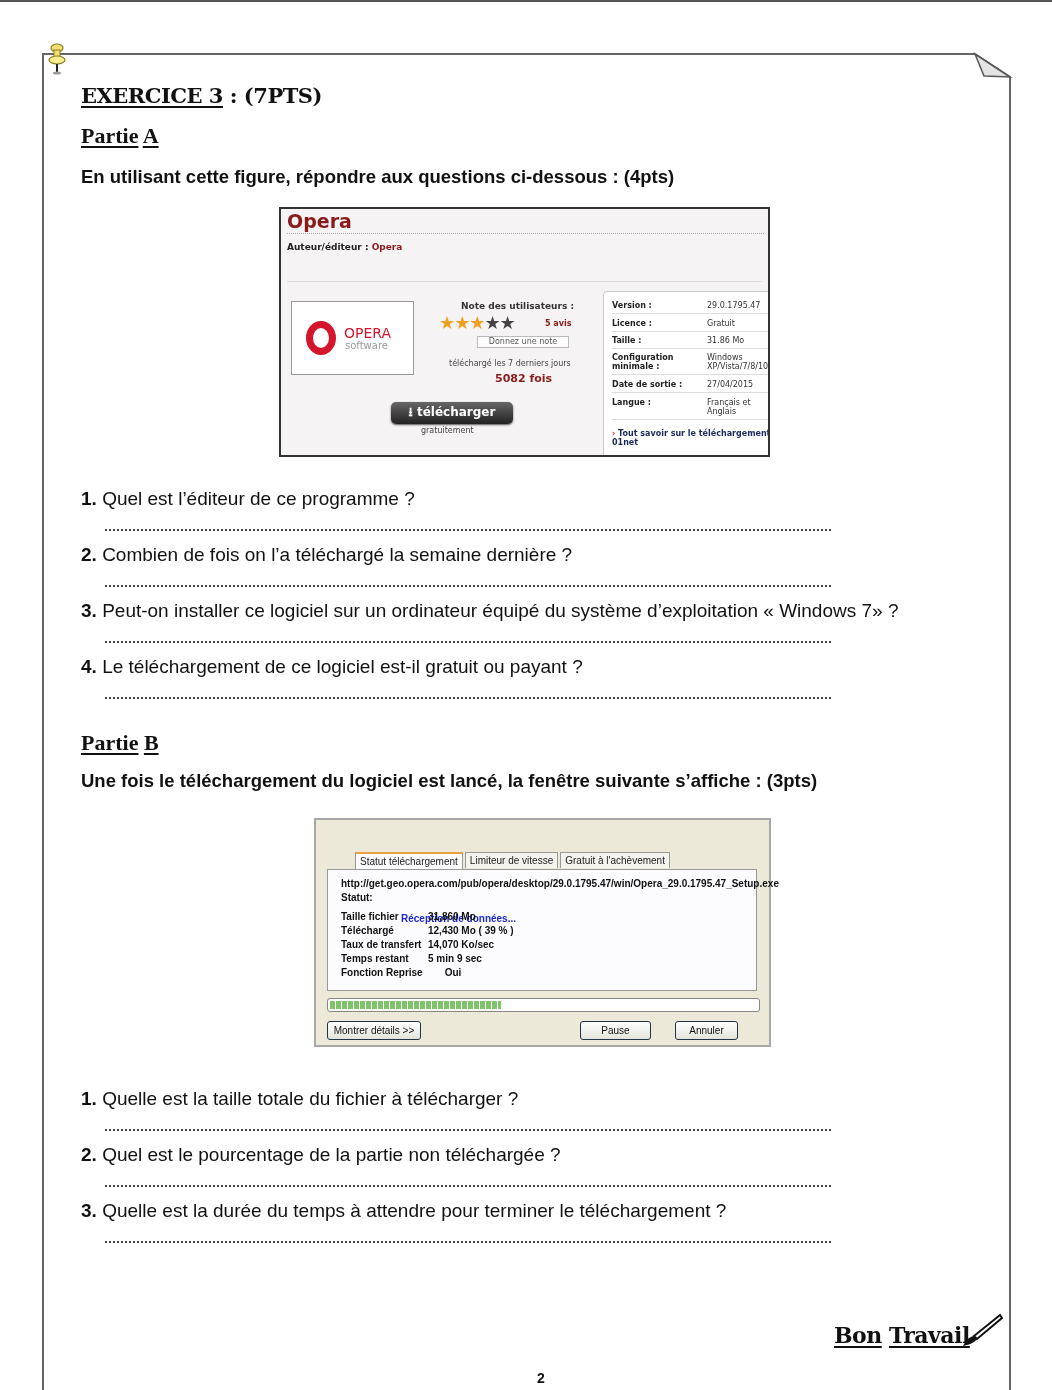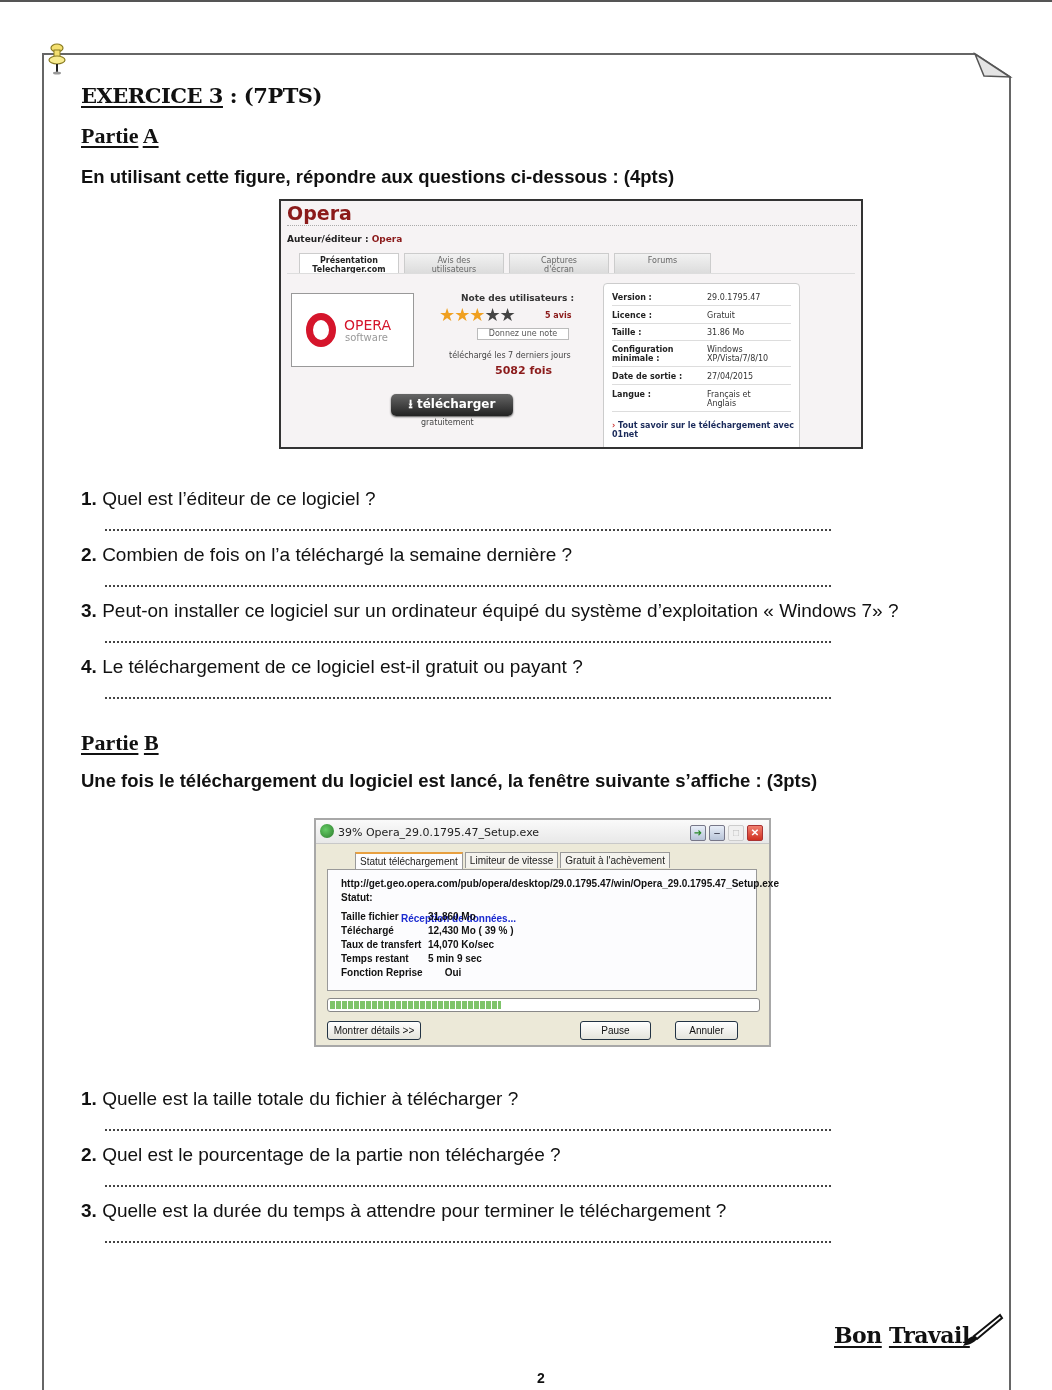--- a/index.html
+++ b/index.html
@@ -19,21 +19,21 @@
 
     .partie { position: absolute; left: 81px; font-family: "Liberation Serif", serif; font-weight: bold; font-size: 22px; }
     .partie span { text-decoration: underline; text-underline-offset: 3px; }
     .instr { position: absolute; left: 81px; font-weight: bold; font-size: 18.5px; }
 
     .question { position: absolute; left: 81px; font-size: 19px; white-space: nowrap; }
     .question b { font-weight: bold; }
     .dots { position: absolute; left: 105px; width: 726px; height: 2px; border-bottom: 2px dotted #444; }
 
     
-    .fig1 { position: absolute; left: 279px; top: 199px; width: 584px; height: 250px; border: 2px solid #333; background: #f6f3f4; overflow: hidden; }
+    .fig1 { position: absolute; left: 279px; top: 207px; width: 491px; height: 250px; border: 2px solid #333; background: #f6f3f4; overflow: hidden; }
     .fig1 .app-name { position: absolute; left: 6px; top: 1px; font-size: 19px; font-weight: bold; color: #8b1a1a; font-family: "DejaVu Sans", sans-serif; }
     .fig1 .sep1 { position: absolute; left: 6px; top: 24px; right: 4px; border-top: 1px dotted #aaa; }
     .fig1 .author { position: absolute; left: 6px; top: 33px; font-size: 9px; font-weight: bold; color: #222; font-family: "DejaVu Sans", sans-serif; }
     .fig1 .author .red { color: #8b1a1a; }
     .fig1 .tabs { position: absolute; left: 18px; top: 52px; display: flex; gap: 5px; }
     .fig1 .tab { width: 100px; height: 20px; background: linear-gradient(#f2f2f2,#dcdcdc); border: 1px solid #ccc; border-bottom: none; font-size: 8px; color: #666; text-align: center; line-height: 9px; padding-top: 2px; font-family: "DejaVu Sans", sans-serif; }
     .fig1 .tab.active { background: #fff; color: #222; font-weight: bold; }
     .fig1 .tab.wide { width: 97px; }
     .fig1 .tabline { position: absolute; left: 6px; right: 6px; top: 72px; border-top: 1px solid #ddd; }
 
@@ -112,37 +112,20 @@
 
 <div class="ex-title"><span class="u">EXERCICE 3</span><span> : (7PTS)</span></div>
 
 <div class="partie" style="top:123px;"><span>Partie</span> <span>A</span></div>
 <div class="instr" style="top:166px;">En utilisant cette figure, répondre aux questions ci-dessous : (4pts)</div>
 
 <div class="fig1">
   <div class="app-name">Opera</div>
   <div class="sep1"></div>
   <div class="author"><span>Auteur/éditeur : </span><span class="red">Opera</span></div>
-  <div class="tabs">
-    <div class="tab active">
-        <div>Présentation</div>
-        <div>Telecharger.com</div>
-      </div>
-    <div class="tab">
-        <div>Avis des</div>
-        <div>utilisateurs</div>
-      </div>
-    <div class="tab">
-        <div>Captures</div>
-        <div>d'écran</div>
-      </div>
-    <div class="tab wide">
-        <div>Forums</div>
-      </div>
-  </div>
   <div class="tabline"></div>
 
   <div class="logo-box">
     <div class="logo-o"></div>
     <div class="logo-text">OPERA</div>
     <div class="logo-sub">software</div>
   </div>
 
   <div class="rate-title">Note des utilisateurs :</div>
   <div class="stars"><span class="star-on">★★★</span><span class="star-off">★★</span></div>
@@ -175,41 +158,33 @@
         <span class="v">27/04/2015</span>
       </div>
     <div class="info-row" style="top:106px;height:22px;">
         <span class="k">Langue :</span>
         <span class="v" style="width:70px;">Français et Anglais</span>
       </div>
     <div class="more-link"><span class="arr">›</span> <span>Tout savoir sur le téléchargement avec 01net</span></div>
   </div>
 </div>
 
-<div class="question" style="top:488px;"><b>1.</b><span> Quel est l’éditeur de ce logiciel ?</span></div>
+<div class="question" style="top:488px;"><b>1.</b><span> Quel est l’éditeur de ce programme ?</span></div>
 <div class="dots" style="top:529px;"></div>
 <div class="question" style="top:544px;text-align:center;"><b>2.</b><span> Combien de fois on l’a téléchargé la semaine dernière ?</span></div>
 <div class="dots" style="top:585px;"></div>
 <div class="question" style="top:600px;"><b>3.</b><span> Peut-on installer ce logiciel sur un ordinateur équipé du système d’exploitation « Windows 7» ?</span></div>
 <div class="dots" style="top:641px;"></div>
 <div class="question" style="top:656px;"><b>4.</b><span> Le téléchargement de ce logiciel est-il gratuit ou payant ?</span></div>
 <div class="dots" style="top:697px;"></div>
 
 <div class="partie" style="top:730px;"><span>Partie</span> <span>B</span></div>
 <div class="instr" style="top:770px;">Une fois le téléchargement du logiciel est lancé, la fenêtre suivante s’affiche : (3pts)</div>
 
 <div class="fig2">
-  <div class="titlebar">
-    <div class="title-icon"></div>
-    <div class="title">39% Opera_29.0.1795.47_Setup.exe</div>
-    <div class="wbtn dl">➜</div>
-    <div class="wbtn min">–</div>
-    <div class="wbtn max">□</div>
-    <div class="wbtn close">✕</div>
-  </div>
   <div class="tabs">
     <div class="tab active">Statut téléchargement</div>
     <div class="tab">Limiteur de vitesse</div>
     <div class="tab">Gratuit à l'achèvement</div>
   </div>
   <div class="panel">
     <div class="url">http://get.geo.opera.com/pub/opera/desktop/29.0.1795.47/win/Opera_29.0.1795.47_Setup.exe</div>
     <div class="status-k">Statut:</div>
     <div class="status-v">Réception de données...</div>
     <div class="drow" style="top:41px;"><span>Taille fichier</span><span class="v">31,860  Mo</span></div>

